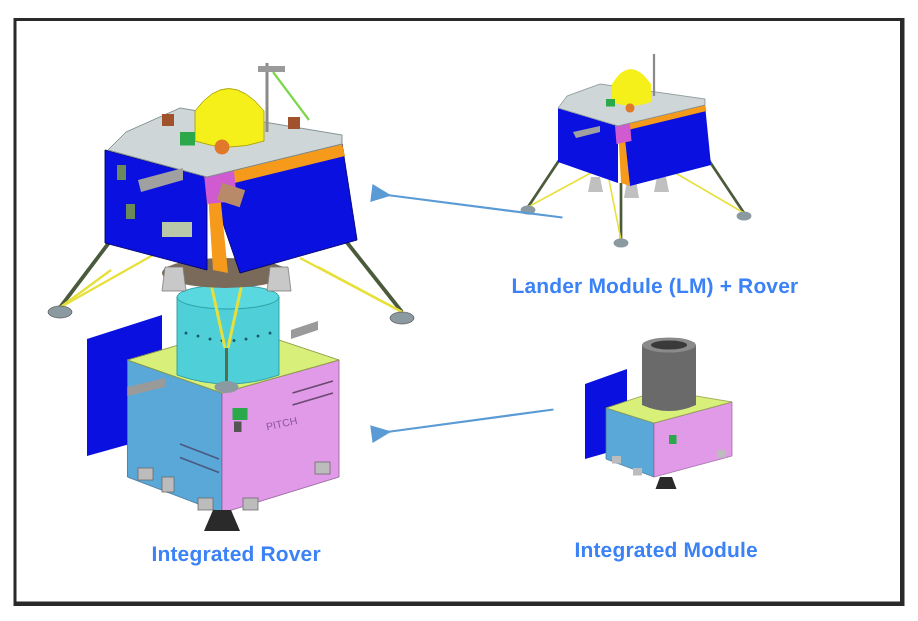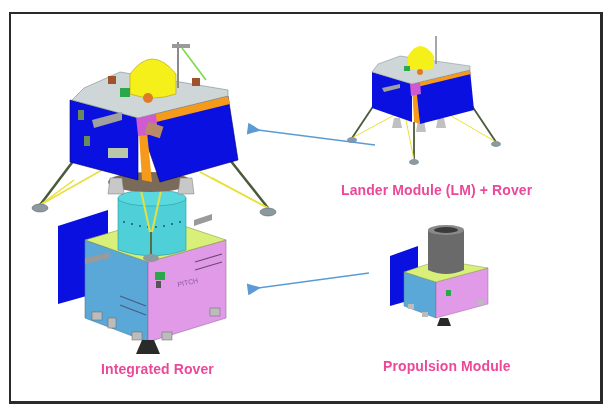--- a/index.html
+++ b/index.html
@@ -1,18 +1,18 @@
 <!DOCTYPE html>
 <html><head>
   <meta charset="utf-8">
   <style>
     html, body { margin: 0; padding: 0; background: #ffffff; }
     body { width: 612px; height: 414px; position: relative; overflow: hidden; font-family: "Liberation Sans", sans-serif; }
     .frame { position: absolute; left: 9px; top: 12px; width: 589px; height: 387px; border: 2px solid #2a2a2a; border-right-width: 3px; border-bottom-width: 3px; box-sizing: content-box; background: #fff; }
-    .label { position: absolute; font-weight: bold; font-size: 14px; color: #ec4899; white-space: nowrap; letter-spacing: 0.1px; }
+    .label { position: absolute; font-weight: bold; font-size: 14px; color: #3b82f6; white-space: nowrap; letter-spacing: 0.1px; }
     svg.art { position: absolute; left: 0; top: 0; }
   </style>
 </head>
 <body>
 
 <div class="frame"></div>
 
 <svg class="art" width="612" height="414" viewBox="0 0 612 414">
   <defs>
     <marker id="arrowhead" markerWidth="10" markerHeight="8" refX="2" refY="4" orient="auto">
@@ -169,13 +169,13 @@
       <rect x="478" y="300" width="6" height="5"></rect>
     </g>
   </g>
 
   <line x1="375" y1="145" x2="258" y2="130" stroke="#5b9bd5" stroke-width="1.5" marker-end="url(#arrowhead)"></line>
   <line x1="369" y1="273" x2="258" y2="288" stroke="#5b9bd5" stroke-width="1.5" marker-end="url(#arrowhead)"></line>
 </svg>
 
 <div class="label" style="left:341px; top:182px;">Lander Module (LM) + Rover</div>
 <div class="label" style="left:101px; top:361px;">Integrated Rover</div>
-<div class="label" style="left:383px; top:358px;">Propulsion Module</div>
+<div class="label" style="left:383px; top:358px;">Integrated Module</div>
 
 </body></html>

